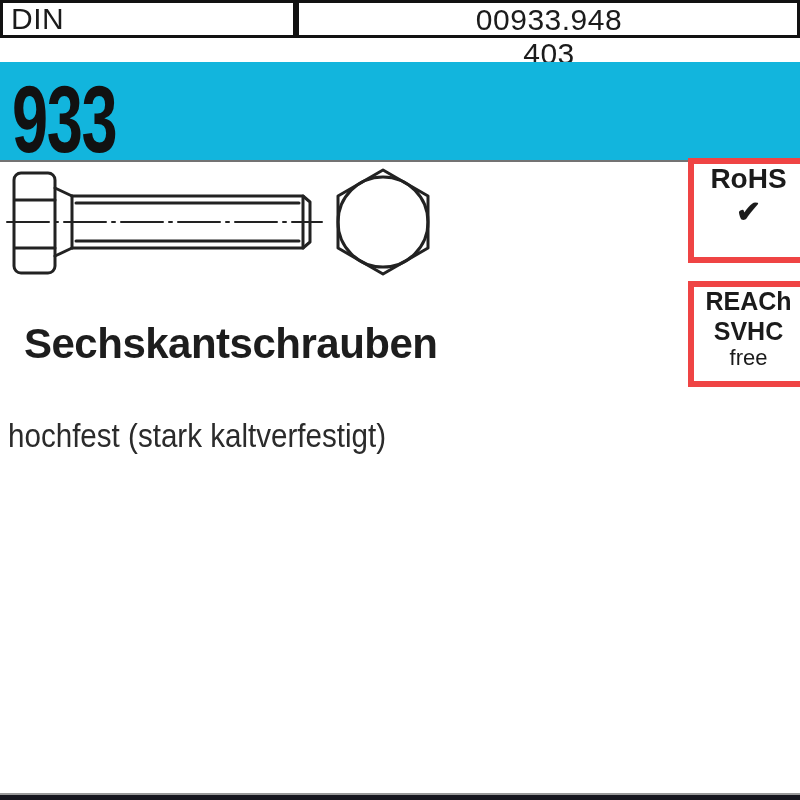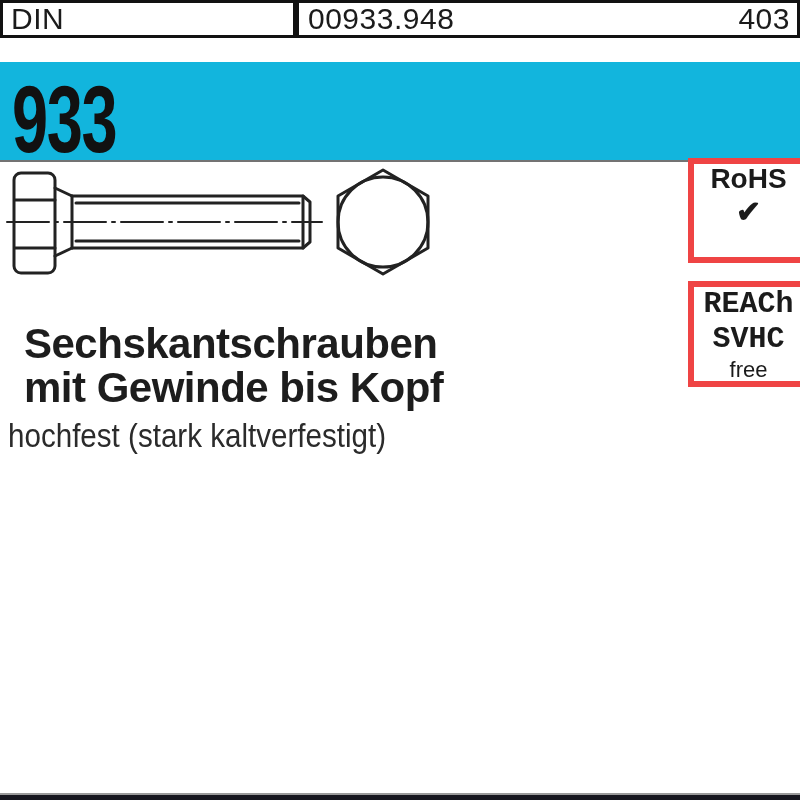--- a/index.html
+++ b/index.html
@@ -19,21 +19,21 @@
     border: 3px solid #111;
     background: #fff;
     height: 38px;
     display: flex;
     align-items: center;
     font-size: 30px;
     color: #1b1b1b;
     letter-spacing: 0.5px;
   }
   .tbox-din { width: 296px; padding-left: 8px; }
-  .tbox-num { width: 504px; padding: 0 7px 0 9px; justify-content: space-between; }
+  .tbox-num { width: 504px; padding: 0 7px 0 9px; justify-content: space-between; flex-direction: column; }
 
   
   .banner {
     position: absolute; top: 42px; left: 0; width: 800px; height: 100px;
     background: #12b5dd;
     border-bottom: 2px solid #737373;
     margin-top: 20px;
   }
   .big-number {
     position: absolute; left: 12px; top: 11px;
@@ -57,21 +57,21 @@
     position: absolute; left: 688px; width: 121px;
     border: 6px solid #ef4444; background: #fff;
     display: flex; flex-direction: column;
     align-items: center; 
     color: #1b1b1b; text-align: center;
   }
   .badge-rohs { top: 158px; height: 105px; }
   .badge-reach { top: 281px; height: 106px; }
   .rohs-label { font-size: 28px; font-weight: bold; line-height: 1.1; }
   .rohs-check { font-size: 30px; font-weight: bold; line-height: 1.0; margin-top: 2px; }
-  .reach-line { font-size: 30px; font-weight: bold; line-height: 1.18; font-family: Liberation Mono, monospace; }
+  .reach-line { font-size: 25px; font-weight: bold; line-height: 1.18; }
   .reach-free { font-size: 22px; font-weight: normal; line-height: 1.1; }
 
   
   .title {
     position: absolute; left: 24px; top: 322px;
     font-size: 42px; font-weight: bold; color: #1d1d1d;
     line-height: 44px; letter-spacing: -0.5px;
   }
   .subtitle {
     position: absolute; left: 8px; top: 417px;
@@ -140,20 +140,19 @@
   </div>
 
   <div class="badge badge-reach">
     <div class="reach-line">REACh</div>
     <div class="reach-line">SVHC</div>
     <div class="reach-free">free</div>
   </div>
 
   <div class="title">
     <div>Sechskantschrauben</div>
-    <div>mit Gewinde bis Kopf</div>
   </div>
 
   <div class="subtitle">hochfest (stark kaltverfestigt)</div>
 
   <div class="bottombar"></div>
 
 </div>
 
 </body></html>

